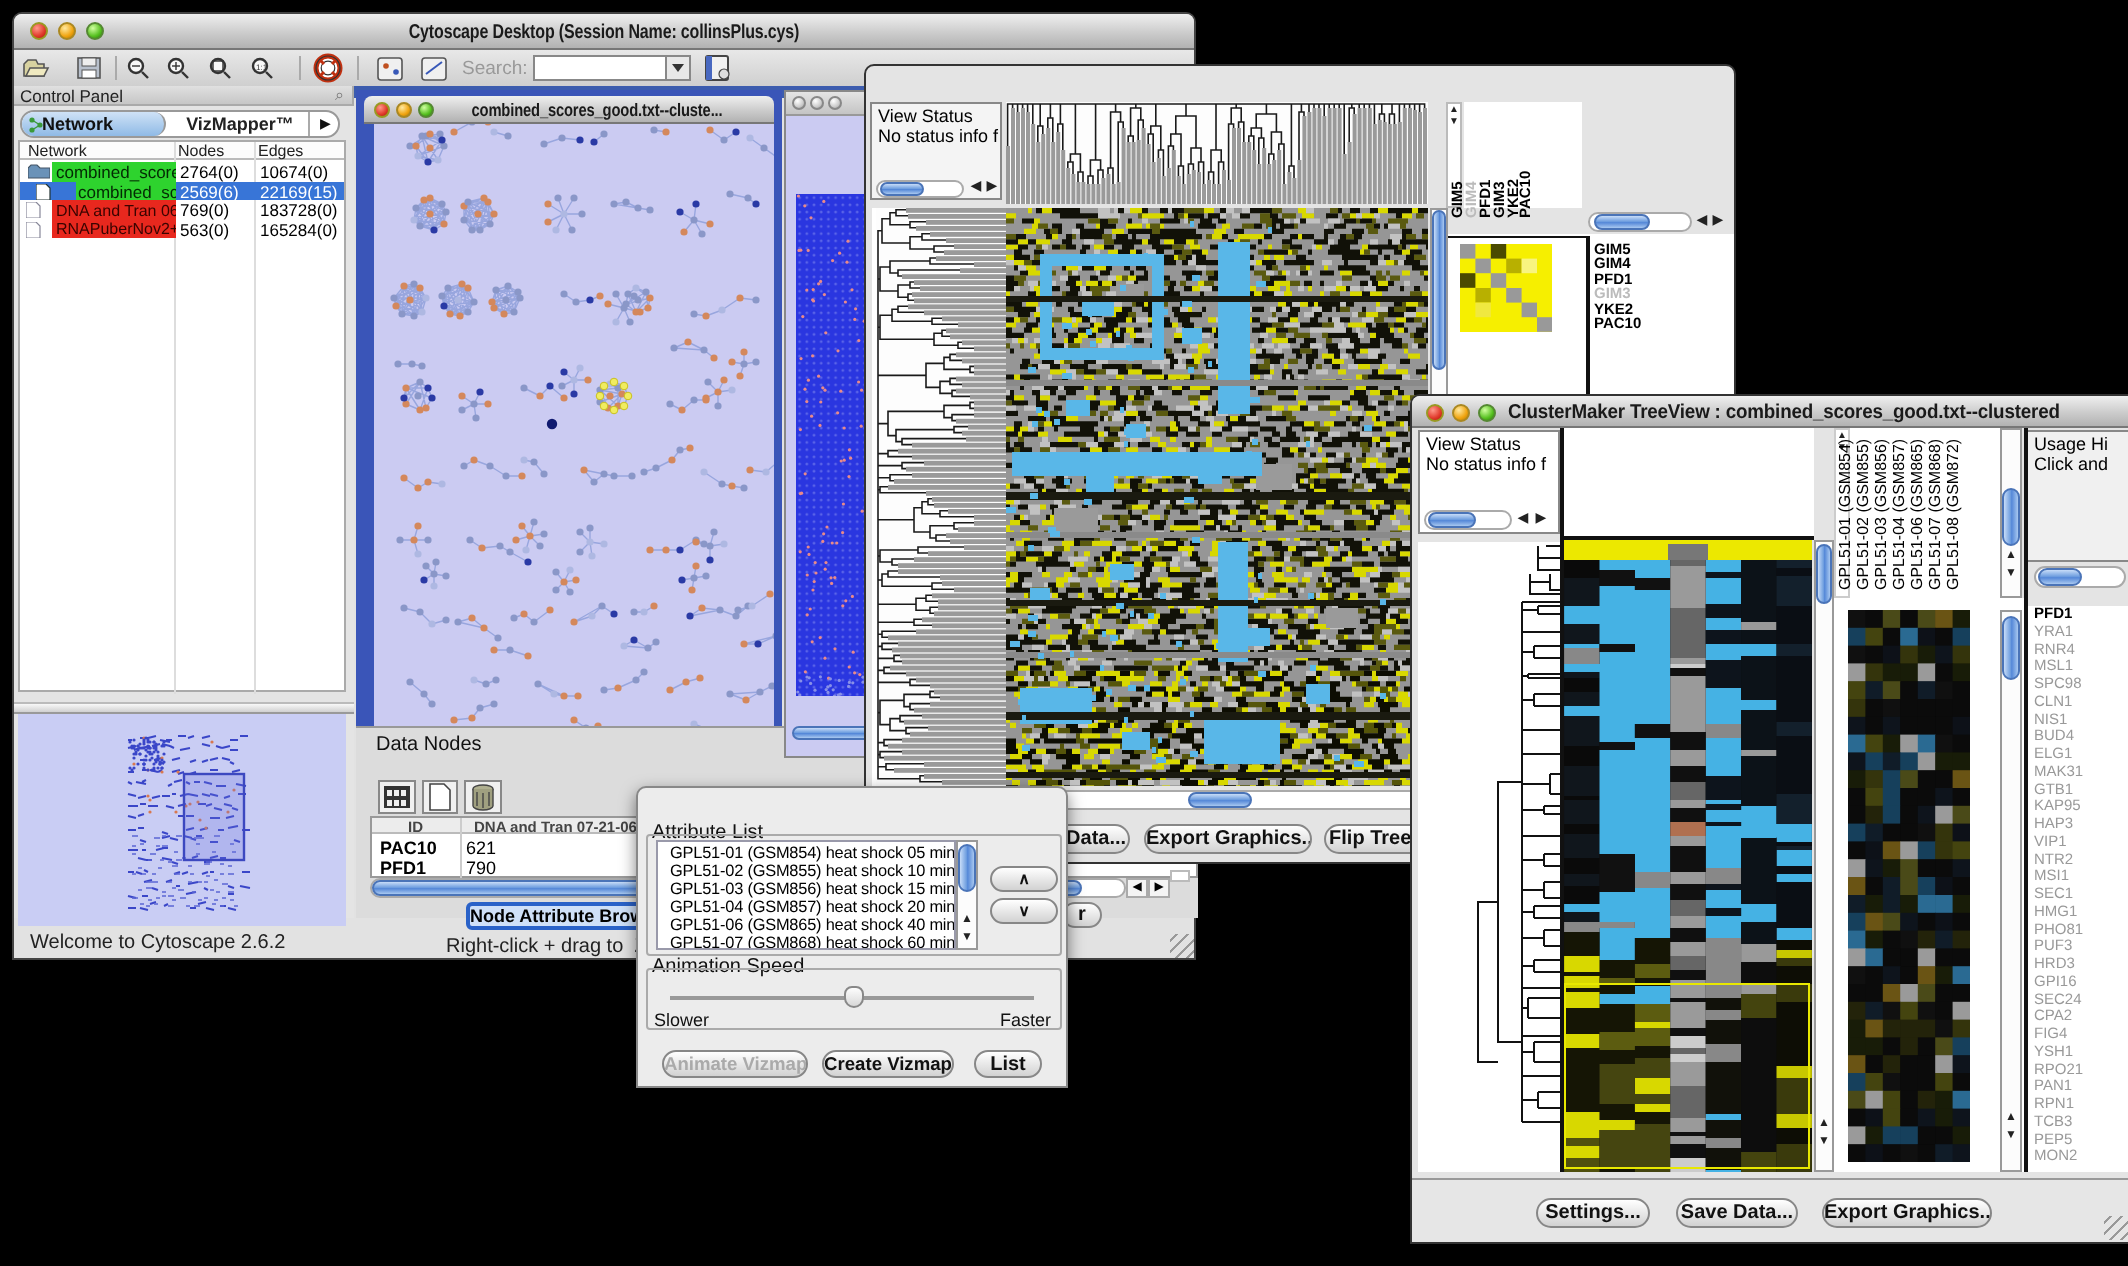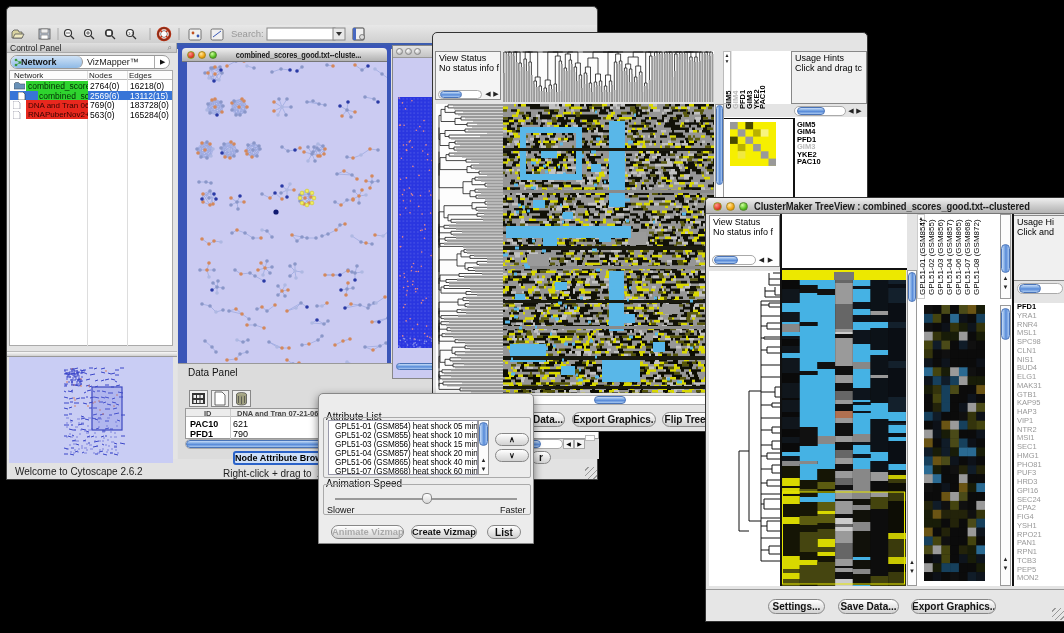--- a/index.html
+++ b/index.html
@@ -20,20 +20,26 @@
 .arr{font-size:7px;color:#222;text-align:center;line-height:8px}
 .pane{background:#f4f4f4;border:1px solid #888}
 .t9{font-size:9px;color:#000}
 .vtext{transform:rotate(-90deg);transform-origin:left bottom;position:absolute;white-space:nowrap;
 font-weight:bold;font-size:7.5px}
 .grip{width:12px;height:12px;background:
 repeating-linear-gradient(135deg,transparent 0 2px,#999 2px 3px,transparent 3px 4px)}
 </style></head><body>
 
 <div class="a" style="left:6px;top:6px;width:592px;height:474px;background:#e2e2e2;border:1px solid #444;border-radius:5px 5px 0 0">
+  <div class="a tb" style="left:0;top:0;width:590px;height:18px">
+    <div class="a lt red" style="left:8px;top:4px"></div>
+    <div class="a lt yel" style="left:22px;top:4px"></div>
+    <div class="a lt grn" style="left:36px;top:4px"></div>
+    <div class="a ttl" style="left:0;right:0;top:4px;transform:scaleX(0.80)">Cytoscape Desktop (Session Name: collinsPlus.cys)</div>
+  </div>
 
   <div class="a" style="left:0;top:18px;width:590px;height:18px;background:linear-gradient(#e8e8e8,#cfcfcf)">
     <svg class="a" style="left:0;top:0" width="590" height="18">
       <path d="M5 13V7l2-2h4l1 2h3v6z" fill="#d8d2a0" stroke="#555" stroke-width="0.8"></path>
       <path d="M6 13l2-4h9l-2 4z" fill="#efe9c0" stroke="#555" stroke-width="0.8"></path>
       <rect x="32" y="4" width="11" height="10" fill="#b8c0cc" stroke="#555" stroke-width="0.8"></rect>
       <rect x="34" y="4" width="7" height="4" fill="#eee" stroke="#555" stroke-width="0.5"></rect>
       <rect x="34" y="10" width="7" height="4" fill="#fff" stroke="#555" stroke-width="0.5"></rect>
       <line x1="51" y1="3" x2="51" y2="15" stroke="#aaa"></line>
       <g stroke="#333" stroke-width="1.2" fill="none">
@@ -85,21 +91,21 @@
 
     <div class="a" style="left:3px;top:2px;width:160px;height:14px;background:#fff;border:1px solid #999;border-radius:7px">
       <div class="a" style="left:0px;top:0px;width:72px;height:12px;border-radius:6px;background:linear-gradient(#cfe2f6,#8fbae6);border-right:1px solid #999"></div>
       <div class="a" style="left:10px;top:1px;width:60px;font-size:9px;font-weight:bold;color:#111">Network</div>
       <svg class="a" style="left:3px;top:2px" width="9" height="9">
           <circle cx="2" cy="2" r="1.3" fill="#3a9a3a"></circle>
           <circle cx="2" cy="7" r="1.3" fill="#3a9a3a"></circle>
           <circle cx="6" cy="4.5" r="1.3" fill="#3a9a3a"></circle>
           <path d="M2 2L6 4.5L2 7" stroke="#3a9a3a" stroke-width="0.7" fill="none"></path>
         </svg>
-      <div class="a" style="left:76px;top:1px;width:66px;font-size:9px;font-weight:normal;color:#222;">VizMapper™</div>
+      <div class="a" style="left:76px;top:1px;width:66px;font-size:9px;font-weight:bold;color:#222;text-align:center">VizMapper™</div>
       <div class="a" style="left:143px;top:0;width:1px;height:12px;background:#aaa"></div>
       <div class="a" style="left:149px;top:2px;font-size:7px;color:#111">▶</div>
     </div>
 
     <div class="a" style="left:2px;top:17px;width:164px;height:276px;background:#fff;border:1px solid #aaa">
       <div class="a" style="left:0;top:0;width:162px;height:9px;background:#fcfcfc;border-bottom:1px solid #bbb">
         <span class="a" style="left:4px;font-size:8px;color:#222">Network</span>
         <span class="a" style="left:79px;font-size:8px;color:#222">Nodes</span>
         <span class="a" style="left:119px;font-size:8px;color:#222">Edges</span>
       </div>
@@ -107,32 +113,32 @@
       <div class="a" style="left:117px;top:0;width:1px;height:276px;background:#ddd"></div>
 
       <div class="a" style="left:0;top:10px;width:162px;height:9.5px">
         <svg class="a" style="left:4px;top:1px" width="11" height="8">
             <path d="M0 7V2l1.5-1.5h3L6 2h5v5z" fill="#6a92b8" stroke="#456" stroke-width="0.6"></path>
           </svg>
         <div class="a" style="left:16px;top:0;width:62px;height:9.5px;background:#2ed32e;overflow:hidden">
             <span style="position:absolute;left:2px;top:0px;font-size:8.5px;color:#042a04;white-space:nowrap">combined_scores_g</span>
           </div>
         <span class="a" style="left:80px;top:0px;font-size:8.5px">2764(0)</span>
-        <span class="a" style="left:120px;top:0px;font-size:8.5px">16218(0)</span>
+        <span class="a" style="left:120px;top:0px;font-size:8.5px">10674(0)</span>
       </div>
 
       <div class="a" style="left:0;top:19.5px;width:162px;height:9.5px;background:#3875d7">
         <svg class="a" style="left:8px;top:1px" width="8" height="8">
             <path d="M0 0h5l2 2v6H0z" fill="#fff" stroke="#233" stroke-width="0.6"></path>
           </svg>
         <div class="a" style="left:28px;top:0;width:50px;height:9.5px;background:#2ed32e;overflow:hidden">
             <span style="position:absolute;left:1px;top:0px;font-size:8.5px;color:#042a04;white-space:nowrap">combined_sco</span>
           </div>
         <span class="a" style="left:80px;top:0px;font-size:8.5px;color:#fff">2569(6)</span>
-        <span class="a" style="left:120px;top:0px;font-size:8.5px;color:#fff">13112(15)</span>
+        <span class="a" style="left:120px;top:0px;font-size:8.5px;color:#fff">22169(15)</span>
       </div>
 
       <div class="a" style="left:0;top:29px;width:162px;height:9.5px">
         <svg class="a" style="left:3px;top:1px" width="8" height="8">
             <path d="M0 0h5l2 2v6H0z" fill="#fff" stroke="#889" stroke-width="0.6"></path>
           </svg>
         <div class="a" style="left:16px;top:0;width:62px;height:9.5px;background:#e8281e;overflow:hidden">
             <span style="position:absolute;left:2px;top:0.5px;font-size:8px;color:#3a0400;white-space:nowrap">DNA and Tran 06</span>
           </div>
         <span class="a" style="left:80px;top:0px;font-size:8.5px">769(0)</span>
@@ -609,21 +615,21 @@
           <circle cx="113" cy="136" r="1.9" fill="#f0ec60" stroke="#c8c020" stroke-width="0.5"></circle>
           <circle cx="115" cy="131" r="1.9" fill="#f0ec60" stroke="#c8c020" stroke-width="0.5"></circle>
           <circle cx="120" cy="129" r="1.9" fill="#f0ec60" stroke="#c8c020" stroke-width="0.5"></circle>
           <circle cx="125" cy="131" r="1.9" fill="#f0ec60" stroke="#c8c020" stroke-width="0.5"></circle>
           <circle cx="89" cy="150" r="2.6" fill="#101a70"></circle>
         </svg>
     </div>
   </div>
 
   <div class="a" style="left:171px;top:356px;width:421px;height:96px;background:#dcdcdc;border-top:1px solid #999">
-    <div class="a" style="left:10px;top:3px;font-size:10px;color:#111">Data Panel</div>
+    <div class="a" style="left:10px;top:3px;font-size:10px;color:#111">Data Nodes</div>
     <div class="a" style="left:11px;top:26px;width:19px;height:17px;background:#f0f0f0;border:1px solid #888">
       <svg width="17" height="15">
           <rect x="2" y="2" width="13" height="11" fill="#333"></rect>
           <rect x="3.5" y="4" width="2.5" height="3" fill="#eee"></rect>
           <rect x="7" y="4" width="2.5" height="3" fill="#eee"></rect>
           <rect x="10.5" y="4" width="2.5" height="3" fill="#eee"></rect>
           <rect x="3.5" y="9" width="2.5" height="3" fill="#eee"></rect>
           <rect x="7" y="9" width="2.5" height="3" fill="#eee"></rect>
           <rect x="10.5" y="9" width="2.5" height="3" fill="#eee"></rect>
         </svg>
@@ -911,24 +917,20 @@
   <div class="a" style="left:299px;top:18px;width:40px;height:53px;background:#fff">
     <div class="vtext" style="left:1px;top:49px">GIM5</div>
     <div class="vtext" style="left:8px;top:49px;color:#bbb">GIM4</div>
     <div class="vtext" style="left:15px;top:49px">PFD1</div>
     <div class="vtext" style="left:22px;top:49px">GIM3</div>
     <div class="vtext" style="left:29px;top:49px">YKE2</div>
     <div class="vtext" style="left:35px;top:49px">PAC10</div>
   </div>
   <div class="a" style="left:339px;top:18px;width:19px;height:53px;background:#fff"></div>
 
-  <div class="a pane" style="left:358px;top:18px;width:76px;height:53px;background:#f0f0f0">
-    <div class="a t9" style="left:3px;top:1px">Usage Hints</div>
-    <div class="a t9" style="left:3px;top:11px;white-space:nowrap;overflow:hidden;width:72px">Click and drag tc</div>
-  </div>
   <div class="a sbtrack" style="left:361px;top:73px;width:52px;height:10px"></div>
   <div class="a thumb" style="left:364px;top:74px;width:28px;height:8px"></div>
   <div class="a arr" style="left:414px;top:74px;width:8px;height:9px">◀</div>
   <div class="a arr" style="left:422px;top:74px;width:8px;height:9px">▶</div>
 
   <div class="a" style="left:290px;top:84px;width:144px;height:114px;background:#fff"></div>
   <div class="a" style="left:291px;top:84.5px;width:70px;height:1.5px;background:#111"></div>
   <div class="a" style="left:360px;top:84.5px;width:1.5px;height:114px;background:#111"></div>
 
   <svg class="a" style="left:297px;top:89px" width="46" height="44">

